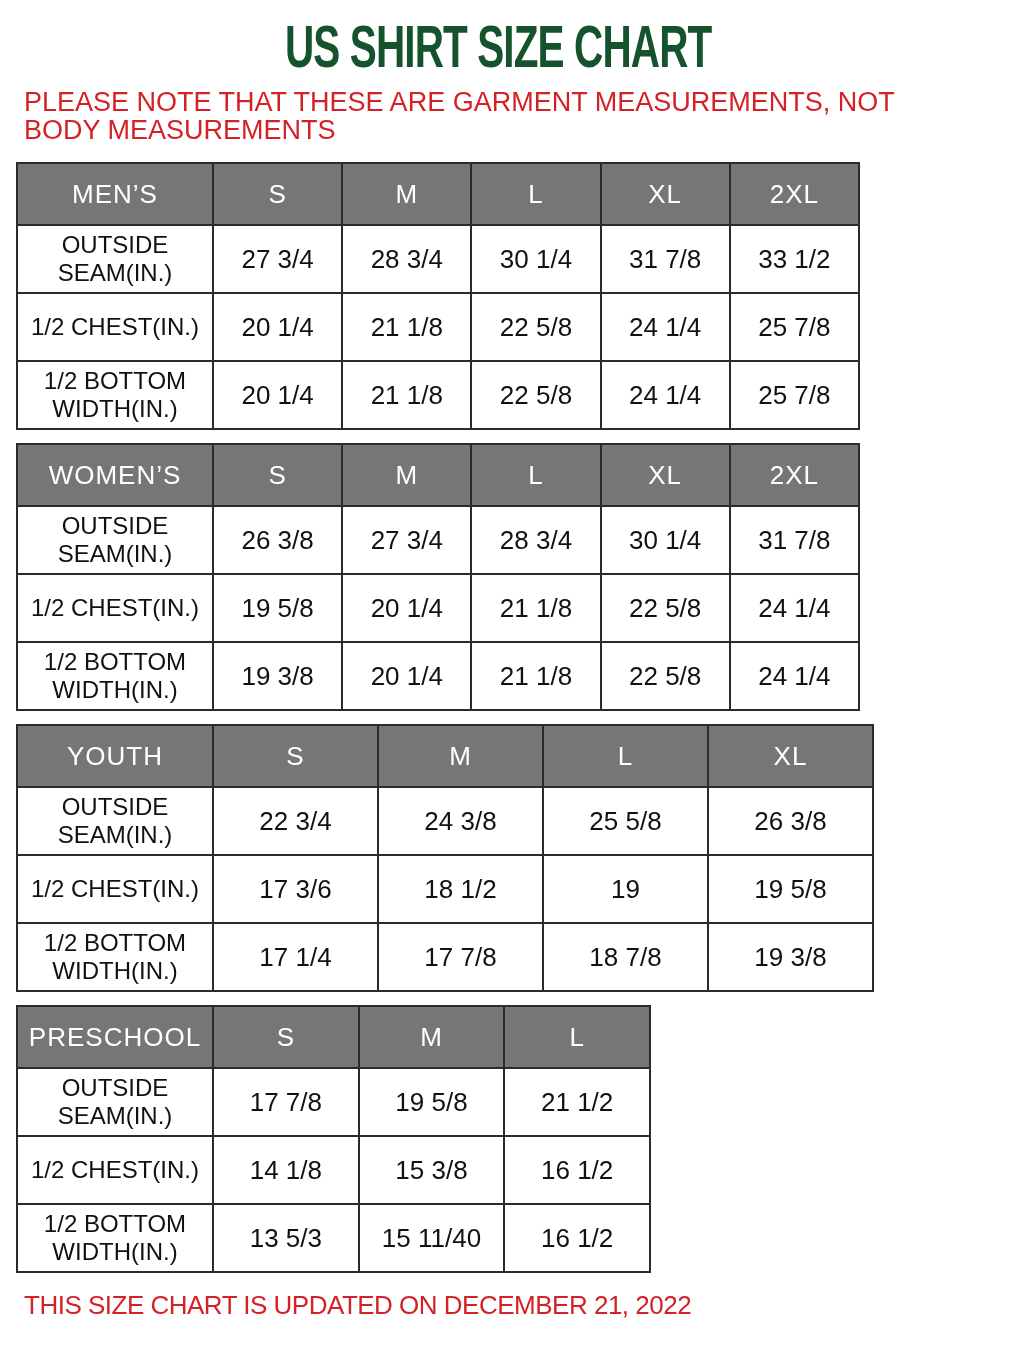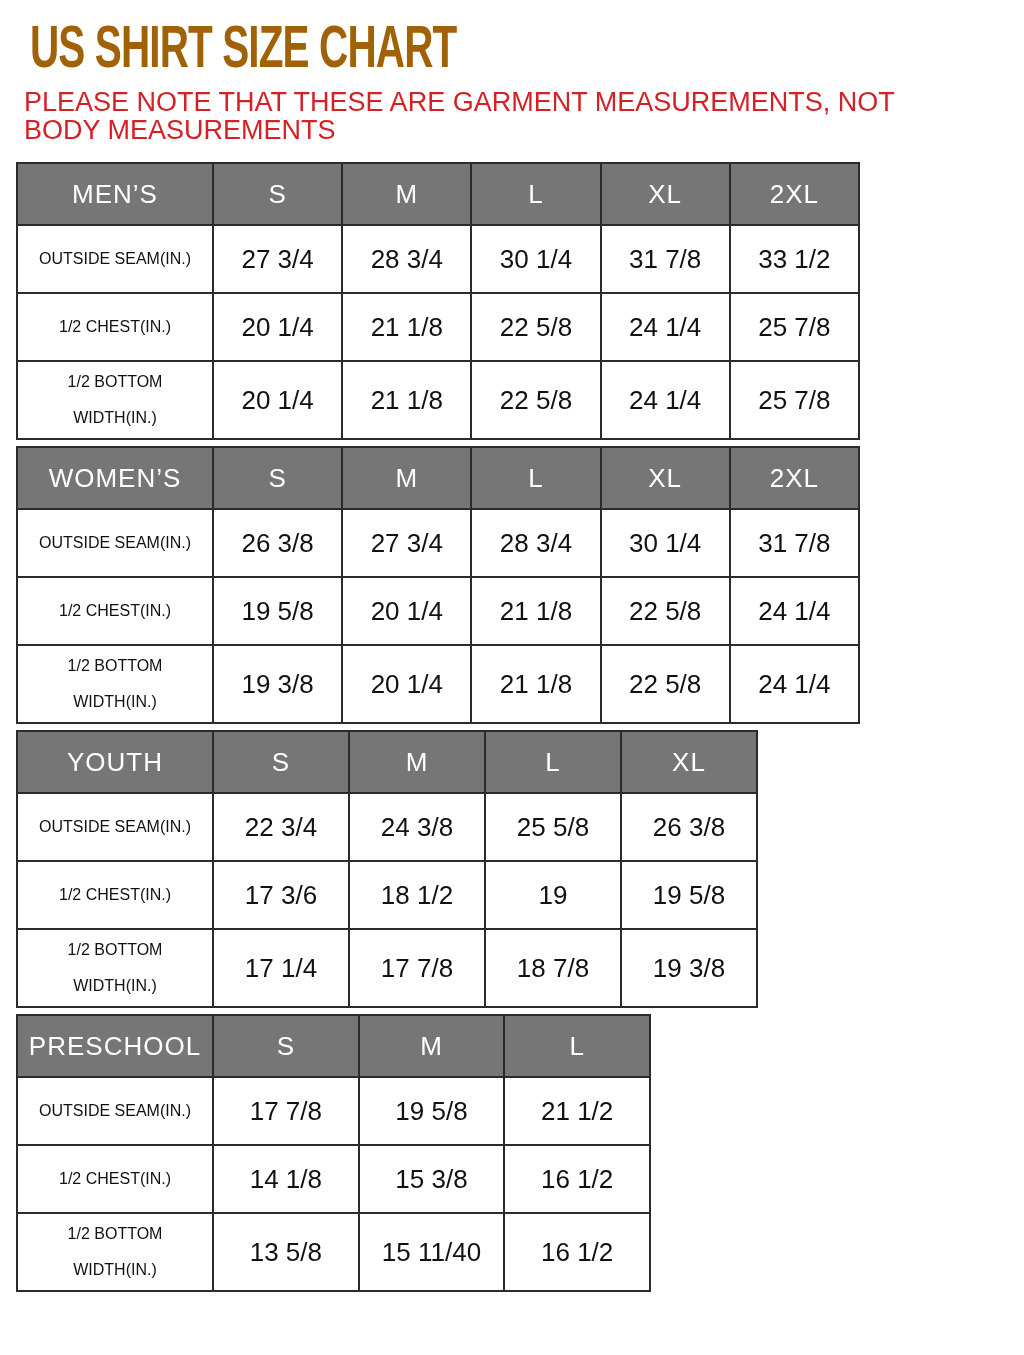--- a/index.html
+++ b/index.html
@@ -16,42 +16,43 @@
     height: 1355px;
     background: #ffffff;
     font-family: "Liberation Sans", sans-serif;
     padding: 20px 0 0 16px;
     overflow: hidden;
   }
   .title{
     margin: 0 0 12px 14px;
     font-size: 46px;
     font-weight: 900;
-    color: #a16207;
+    color: #14532d;
     letter-spacing: -1px;
     white-space: nowrap;
+    text-align: center;
   }
   .title .squeeze{
     display:inline-block;
     transform: scale(0.88, 1.28);
     transform-origin: left center;
   }
   .note{
     margin: 14px 0 18px 8px;
     width: 946px;
     color: var(--red, #d42127);
     font-size: 27px;
     line-height: 28px;
     font-weight: 400;
     letter-spacing: 0px;
   }
   table.size-table{
     border-collapse: collapse;
     table-layout: fixed;
-    margin: 0 0 6px 0;
+    margin: 0 0 13px 0;
     background:#ffffff;
     padding-left:12px;
   }
   table.size-table th, table.size-table td{
     border: 2px solid var(--border, #2b2b2b);
     text-align: center;
     vertical-align: middle;
     padding: 2px 4px;
     overflow: hidden;
   }
@@ -63,26 +64,26 @@
     font-weight: 400;
     letter-spacing: 1px;
   }
   tr.data-row td{
     height: 68px;
     color: #111111;
     font-size: 26px;
     font-weight: 400;
   }
   tr.data-row td.label-cell{
-    font-size: 16px;
-    line-height: 36px;
+    font-size: 24px;
+    line-height: 28px;
     padding: 2px 6px;
   }
   .w-men   { width: 844px; }
-  .w-youth { width: 742px; }
+  .w-youth { width: 858px; }
   .w-pre   { width: 635px; }
   col.c-label { width: 196px; }
   .ingredients{
     position: absolute;
     left: 606px;
     top: 1146px;
     width: 414px;
     color: var(--red, #d42127);
     font-size: 17.5px;
     font-weight: 700;
@@ -258,22 +259,23 @@
       <td>21 1/2</td>
     </tr>
     <tr class="data-row">
       <td class="label-cell">1/2 CHEST(IN.)</td>
       <td>14 1/8</td>
       <td>15 3/8</td>
       <td>16 1/2</td>
     </tr>
     <tr class="data-row">
       <td class="label-cell">1/2 BOTTOM WIDTH(IN.)</td>
-      <td>13 5/8</td>
+      <td>13 5/3</td>
       <td>15 11/40</td>
       <td>16 1/2</td>
     </tr>
   </tbody>
     </table>
 
 
+  <div class="footer">THIS SIZE CHART IS UPDATED ON DECEMBER 21, 2022</div>
 
 </div>
 
 </body></html>

